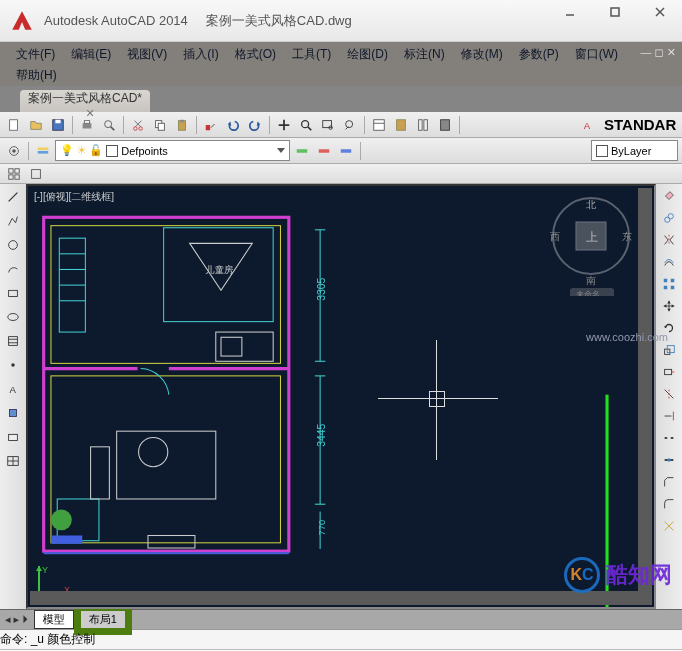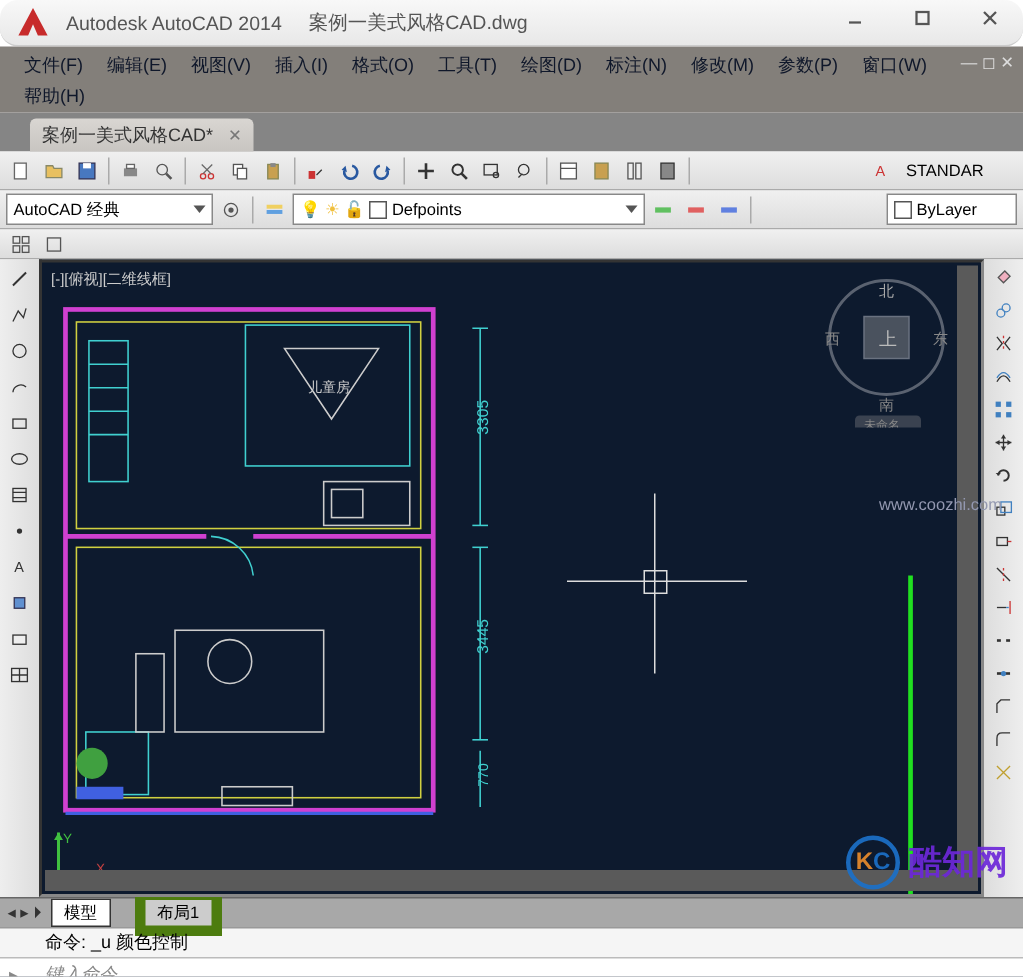--- a/index.html
+++ b/index.html
@@ -1,51 +1,51 @@
 <!DOCTYPE html>
 <html><head>
 <meta charset="utf-8">
 <style>
 * { margin:0; padding:0; box-sizing:border-box; font-family:"Microsoft YaHei",Arial,sans-serif; }
 body { width:682px; height:651px; background:#fff; overflow:hidden; position:relative; }
-.titlebar { height:31px; background:linear-gradient(#f8f8f8,#e8e8e8); display:flex; align-items:center; border-bottom:1px solid #ccc; position:relative;border-radius:12px; }
+.titlebar { height:42px; background:linear-gradient(#f8f8f8,#e8e8e8); display:flex; align-items:center; border-bottom:1px solid #ccc; position:relative; }
 .app-logo { width:28px; height:26px; margin:0 8px; }
 .app-logo svg { width:100%; height:100%; }
 .title-text { font-size:13px; color:#555; }
 .win-ctrl { position:absolute; right:0; top:0; display:flex; }
 .win-btn { width:45px; height:24px; display:flex; align-items:center; justify-content:center; color:#666; }
 .menubar { background:#837F7A; height:44px; display:flex; flex-wrap:wrap; align-items:center; padding:2px 8px; position:relative; }
 .menubar .menu-item { color:#0f172a; font-size:12px; padding:2px 8px; white-space:nowrap; }
 .menubar .mb-close { position:absolute; right:6px; top:4px; color:#ddd; font-size:11px; }
 .file-tab-bar { background:#858585; height:26px; display:flex; align-items:end; padding-left:20px; }
-.file-tab { background:linear-gradient(#d9d6d2,#c8c5c1); border-radius:4px 4px 0 0; height:22px; display:flex; align-items:center; padding:0 8px; font-size:12px; color:#333; }
+.file-tab { background:linear-gradient(#d9d6d2,#c8c5c1); border-radius:4px 4px 0 0; height:22px; display:flex; align-items:center; padding:0 8px; font-size:12px; color:#333;flex-direction:column; }
 .file-tab .close-x { margin-left:10px; color:#777; font-size:11px; }
 .toolbar-row { height:26px; background:linear-gradient(#f0f0f0,#ddd); display:flex; align-items:center; padding:0 4px; border-bottom:1px solid #aaa; gap:2px; overflow:hidden; }
 .tb-btn { width:20px; height:20px; display:flex; align-items:center; justify-content:center; border:1px solid transparent; }
 .tb-btn svg { width:14px; height:14px; }
 .tb-sep { width:1px; height:18px; background:#aaa; margin:0 2px; }
-.ws-combo { height:21px; background:#fff; border:1px solid #888; font-size:11px; padding:0 4px; display:flex; align-items:center; justify-content:space-between; }
+.ws-combo { height:21px; background:#fff; border:1px solid #888; font-size:15px; padding:0 4px; display:flex; align-items:center; justify-content:space-between;font-weight:bold; }
 .layer-combo { height:21px; background:#fff; border:1px solid #888; font-size:11px; display:flex; align-items:center; padding:0 4px; gap:3px; }
 .color-sw { width:12px; height:12px; border:1px solid #555; }
 .main-area { position:relative; height:425px; display:flex; background:#e8e8e8; }
 .left-tools { width:26px; background:linear-gradient(90deg,#eee,#ddd); display:flex; flex-direction:column; align-items:center; padding-top:2px; gap:2px; }
 .left-tools .tb-btn { width:22px; height:22px; }
 .canvas-wrap { flex:1; position:relative; background:#0D1A2E; border:2px inset #888; overflow:hidden; }
 .view-label { position:absolute; top:4px; left:6px; color:#ccc; font-size:10px; }
 .drawing { position:absolute; inset:0; }
 .crosshair-h { position:absolute; top:212px; left:350px; width:120px; height:1px; background:#ddd; }
 .crosshair-v { position:absolute; top:154px; left:408px; width:1px; height:120px; background:#ddd; }
 .crosshair-box { position:absolute; top:205px; left:401px; width:16px; height:16px; border:1px solid #ddd; }
 .viewcube { position:absolute; top:10px; right:18px; width:90px; height:100px; }
 .right-tools { width:26px; background:linear-gradient(90deg,#ddd,#eee); display:flex; flex-direction:column; align-items:center; padding-top:2px; gap:2px; }
 .tab-strip { height:20px; background:#a8a8a8; border-top:1px solid #666; display:flex; align-items:center; font-size:11px; padding-left:60px; }
-.model-tab { background:#fff; padding:1px 8px; border:1px solid #333; margin-right:16px; }
+.model-tab { background:#fff; padding:1px 8px; border:1px solid #333; margin-right:0; }
 .layout-tab { background:#ccc; padding:1px 8px; border:7px solid #4d7c0f; }
 .cmd-area { background:#fff; }
-.cmd-history { background:#f5f5f5; height:20px; display:flex; align-items:center; padding-left:30px; font-size:12px; border-top:1px solid #999; }
+.cmd-history { background:#f5f5f5; height:20px; display:flex; align-items:center; font-size:12px; border-top:1px solid #999; }
 .cmd-line { height:22px; display:flex; align-items:center; padding-left:30px; font-size:12px; font-style:italic; color:#888; border-top:1px solid #bbb; position:relative; }
 .cmd-line .ico { position:absolute; left:6px; color:#888; font-style:normal; }
 .watermark { position:absolute; right:10px; bottom:58px; display:flex; align-items:center; gap:6px; opacity:0.92; }
 .watermark .wm-circle { width:36px; height:36px; border-radius:50%; border:3px solid #1C70C8; display:flex; align-items:center; justify-content:center; font-weight:bold; font-size:16px; }
 .watermark .k { color:#E88B2C; }
 .watermark .c { color:#1C70C8; }
 .wm-text { font-size:22px; color:#6d28d9; font-weight:bold; }
 .wm-url { position:absolute; right:14px; top:331px; color:#9398b0; font-size:11px; }
 .arrow-down { width:0; height:0; border-left:4px solid transparent; border-right:4px solid transparent; border-top:5px solid #555; }
 </style>
@@ -227,24 +227,20 @@
       <svg viewBox="0 0 16 16">
         <text x="3" y="12" font-size="11" fill="#C33">A</text>
       </svg>
     </div>
   <div class="ws-combo" style="width:78px;border:none;background:transparent">
     <span>STANDAR</span>
   </div>
 </div>
 
 <div class="toolbar-row">
-  <div class="ws-combo" style="width:138px">
-    <span>AutoCAD 经典</span>
-    <span class="arrow-down"></span>
-  </div>
   <div class="tb-btn">
       <svg viewBox="0 0 16 16">
         <circle cx="8" cy="8" r="5" fill="none" stroke="#555"></circle>
         <circle cx="8" cy="8" r="2" fill="#555"></circle>
       </svg>
     </div>
   <div class="tb-sep"></div>
   <div class="tb-btn">
       <svg viewBox="0 0 16 16">
         <rect x="2" y="4" width="12" height="3" fill="#F0D060"></rect>

